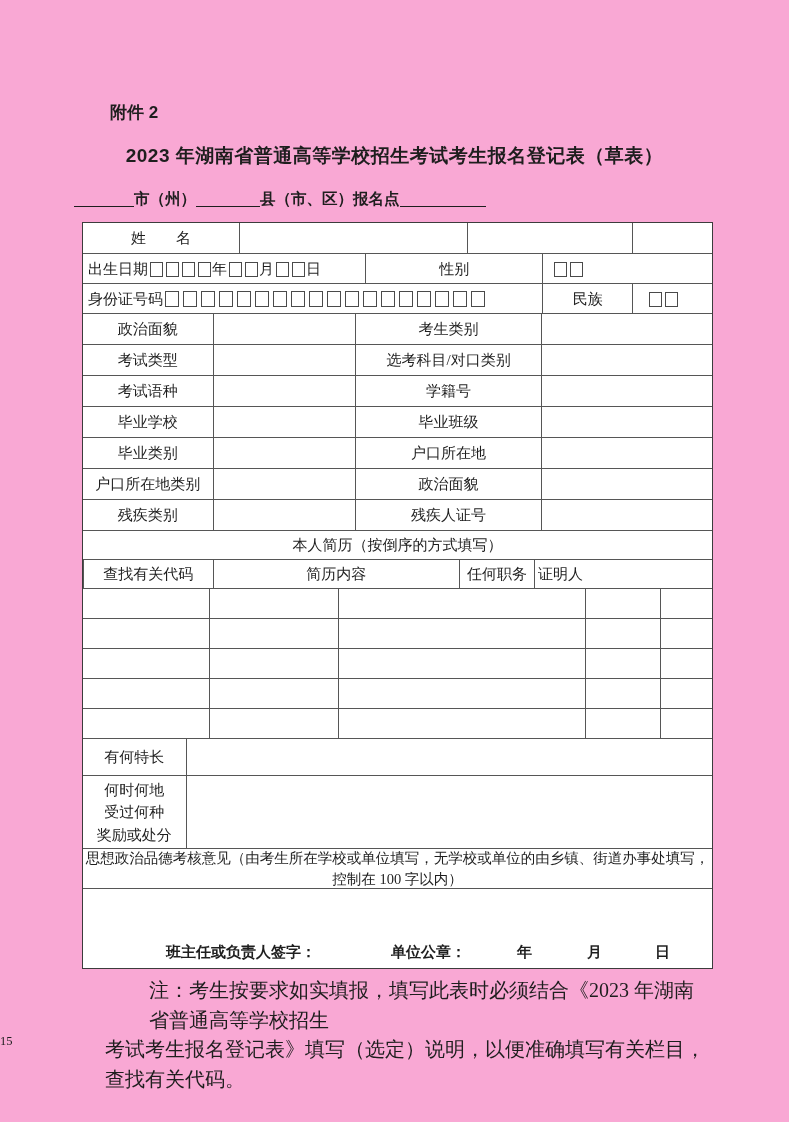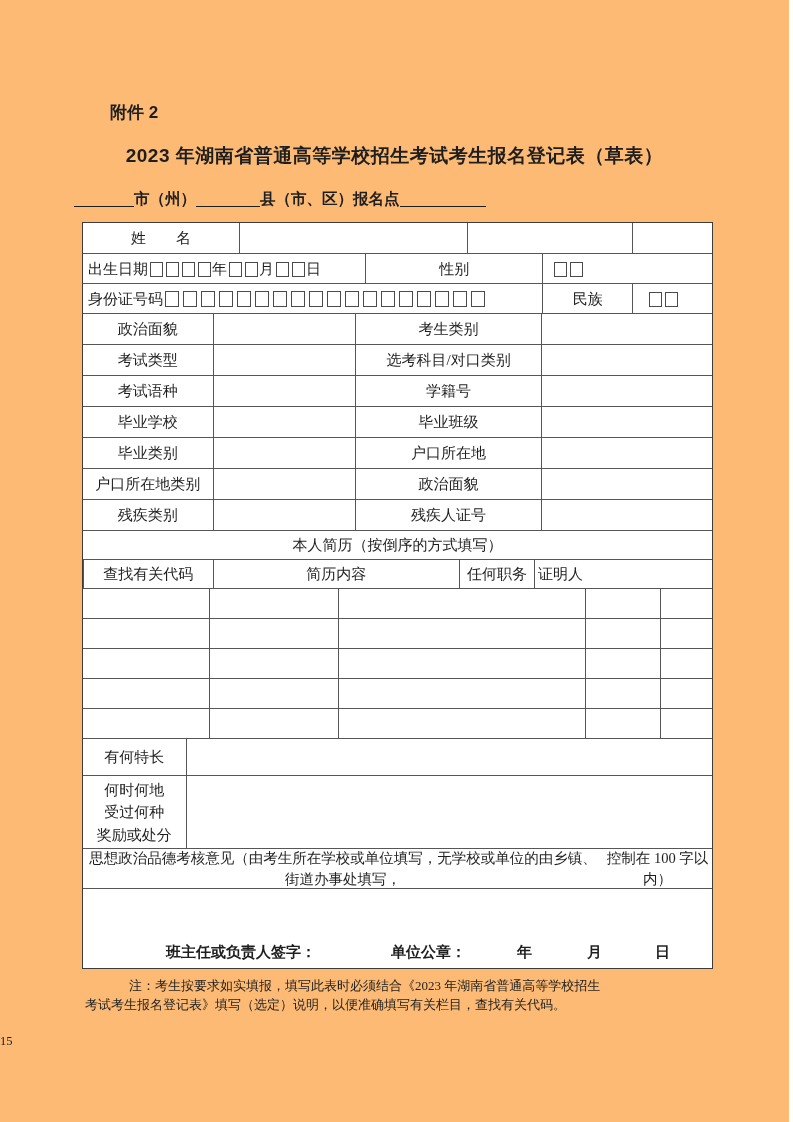--- a/index.html
+++ b/index.html
@@ -2,21 +2,21 @@
 <html><head>
 <meta charset="utf-8">
 <style>
   * { margin:0; padding:0; box-sizing:border-box; }
   html,body { background:#ffffff; }
   body {
     width:793px; height:1122px;
     font-family:"Liberation Serif","DejaVu Serif",serif;
     color:#1e1e1e;
   }
-  .page { position:relative; width:789px; height:1122px; background:#fdba74; overflow:hidden; }
+  .page { position:relative; width:789px; height:1122px; background:#f9a8d4; overflow:hidden; }
 
   .attachment {
     position:absolute; left:110px; top:101px;
     font-size:17px; font-weight:bold;
     font-family:"Liberation Sans","DejaVu Sans",sans-serif;
   }
   .doc-title {
     position:absolute; left:0; top:143px; width:100%;
     text-align:center; font-size:19px; font-weight:bold;
     font-family:"Liberation Sans","DejaVu Sans",sans-serif;
@@ -71,36 +71,36 @@
     background:#fff;
   }
   .idcell { padding-left:5px; }
   .idcell .box { width:14px; height:16px; margin:0 2px; }
   .birthcell { padding-left:5px; white-space:nowrap; }
   .bgrp { display:inline-flex; align-items:center; }
   .chkcell { padding-left:9px; }
   .chkcell2 { padding-left:14px; }
 
   .multiline { white-space:pre-line; line-height:1.5; }
-  .ideology { flex-direction:row; justify-content:center; line-height:1.45; font-size:14.5px; }
+  .ideology { flex-direction:column; justify-content:center; line-height:1.45; font-size:14.5px; }
 
   .bottomcell { position:relative; width:100%;font-weight:bold; }
   .sigrow {
     position:absolute; left:0; bottom:7px; width:100%;
     font-size:15px; white-space:nowrap; text-align:left;
   }
   .sig1 { margin-left:83px; }
   .sig2 { margin-left:75px; }
   .sig3 { margin-left:51px; }
   .sig4 { margin-left:55px; }
   .sig5 { margin-left:53px; }
 
   .note {
-    position:absolute; left:85px; top:976px; width:606px;
-    font-size:13px; line-height:1.48;
+    position:absolute; left:105px; top:976px; width:606px;
+    font-size:20px; line-height:1.48;
   }
   .note .nl1 { padding-left:44px; }
   .pageno {
     position:absolute; left:0; top:1034px; width:100%;
     text-align:left; font-size:12.5px;
   }
 </style>
 </head>
 <body>
 

